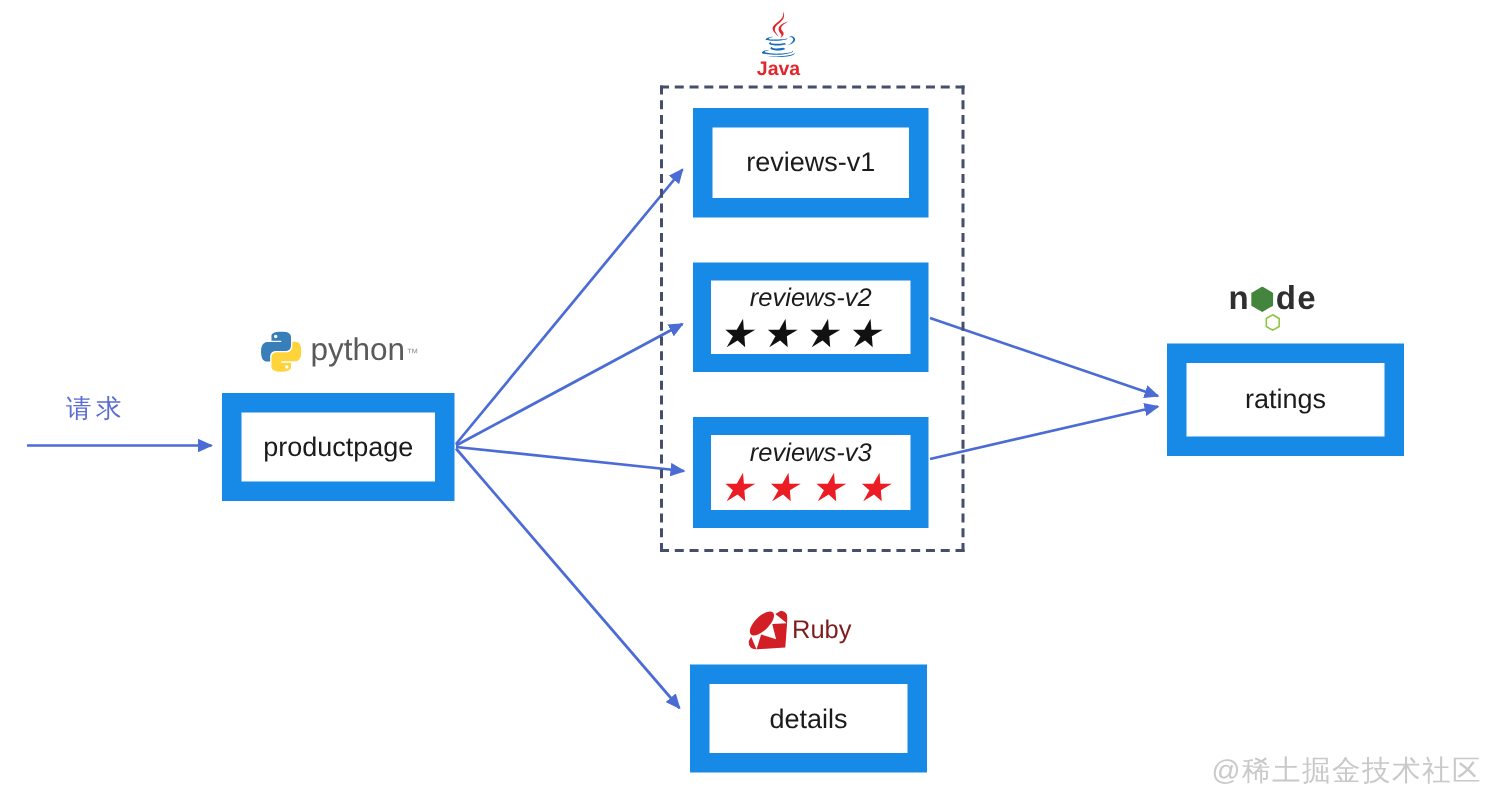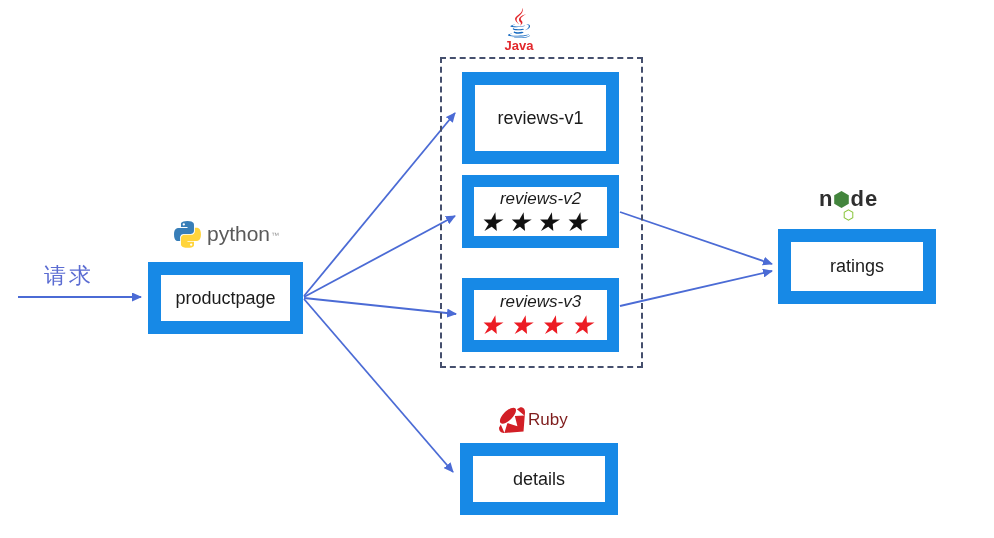--- a/index.html
+++ b/index.html
@@ -67,21 +67,21 @@
   }
   .stars.black{color:var(--star-black);}
   .stars.red{color:var(--star-red);letter-spacing:7px;}
   .dashed-group{
     position:absolute;
     left:440px;top:57px;width:203px;height:311px;
     border:2px dashed var(--dashed-border);
   }
   .request-label{
     position:absolute;left:44px;top:261px;
-    font-size:22px;
+    font-size:17px;
     color:var(--request-text);
     font-weight:500;
     letter-spacing:3px;
   }
   .tech{position:absolute;display:flex;align-items:center;}
   
   .python-logo{left:174px;top:216px;height:36px;}
   .python-word{font-size:21px;color:#5a5a5a;margin-left:6px;}
   .python-tm{font-size:8px;color:#9a9a9a;vertical-align:top;line-height:1;position:relative;top:2px;margin-left:1px;}
   
@@ -143,21 +143,21 @@
   <div class="tech java-logo">
     <svg width="30" height="32" viewBox="0 0 24 24">
       <path fill="#e2272c" d="M13.116 11.475c1.158 1.333-.304 2.533-.304 2.533s2.939-1.518 1.589-3.418c-1.261-1.772-2.228-2.652 3.007-5.688 0-.001-8.216 2.051-4.292 6.573M14.401 0s2.494 2.494-2.365 6.33c-3.896 3.077-.888 4.832-.001 6.836-2.274-2.053-3.943-3.858-2.824-5.539 1.644-2.469 6.197-3.665 5.19-7.627"></path>
       <path fill="#1569c0" d="M8.851 18.56s-.917.534.653.714c1.902.218 2.874.187 4.969-.211 0 0 .552.346 1.321.646-4.699 2.013-10.633-.118-6.943-1.149M8.276 15.933s-1.028.761.542.924c2.032.209 3.636.227 6.413-.308 0 0 .384.389.987.602-5.679 1.661-12.007.13-7.942-1.218M19.33 20.504s.679.559-.747.991c-2.712.822-11.288 1.069-13.669.033-.856-.373.75-.89 1.254-.998.527-.114.828-.093.828-.093-.953-.671-6.156 1.317-2.643 1.887 9.58 1.553 17.462-.7 14.977-1.82M9.292 13.21s-4.362 1.036-1.544 1.412c1.189.159 3.561.123 5.77-.062 1.806-.152 3.618-.477 3.618-.477s-.637.272-1.098.587c-4.429 1.165-12.986.623-10.522-.568 2.082-1.006 3.776-.892 3.776-.892M17.116 17.584c4.503-2.34 2.421-4.589.968-4.286-.355.074-.515.138-.515.138s.132-.207.385-.297c2.875-1.011 5.086 2.981-.928 4.562 0-.001.07-.062.09-.117M9.734 23.924c4.322.277 10.959-.153 11.116-2.198 0 0-.302.775-3.572 1.391-3.688.694-8.239.613-10.937.168 0-.001.553.457 3.393.639"></path>
     </svg>
     <span class="java-word">Java</span>
   </div>
 
   <div class="dashed-group"></div>
 
-  <div class="svc" style="left:462px;top:72px;width:157px;height:92px;">
+  <div class="svc" style="left:462px;top:72px;width:157px;height:73px;">
     <div class="svc-inner">
       <div class="svc-label">reviews-v1</div>
     </div>
   </div>
 
   <div class="svc starred" style="left:462px;top:175px;width:157px;height:73px;">
     <div class="svc-inner">
       <div class="svc-label">reviews-v2</div>
       <div class="stars black">★★★★</div>
     </div>
@@ -195,14 +195,15 @@
     </svg>
     <span class="ruby-word">Ruby</span>
   </div>
 
   <div class="svc" style="left:460px;top:443px;width:158px;height:72px;">
     <div class="svc-inner">
       <div class="svc-label">details</div>
     </div>
   </div>
 
+  <div class="watermark">@稀土掘金技术社区</div>
 
 </div>
 
 </body></html>

